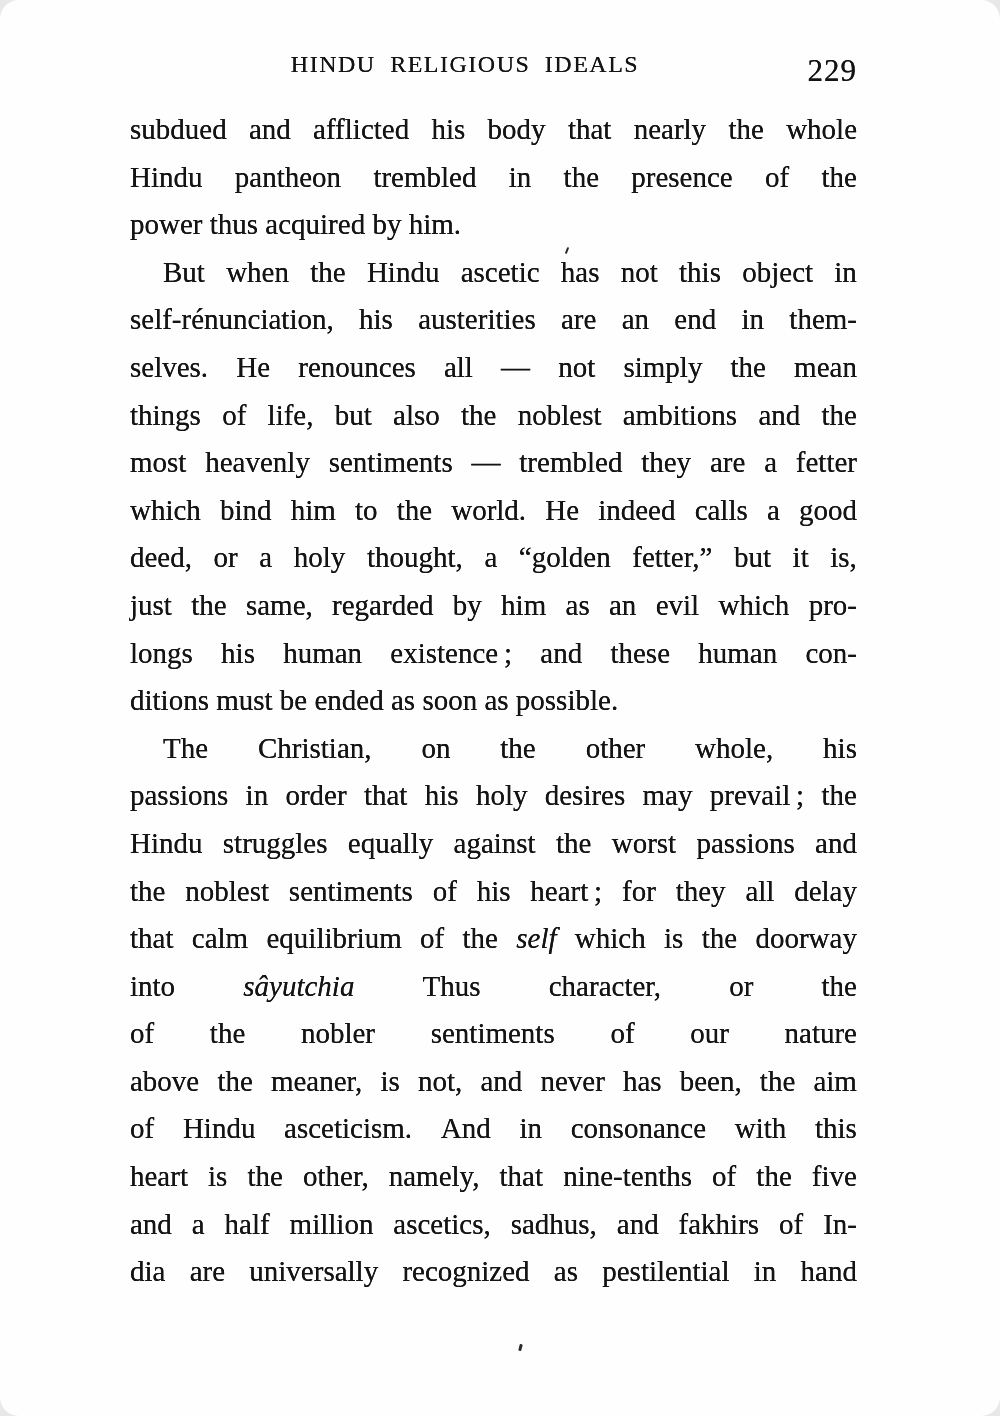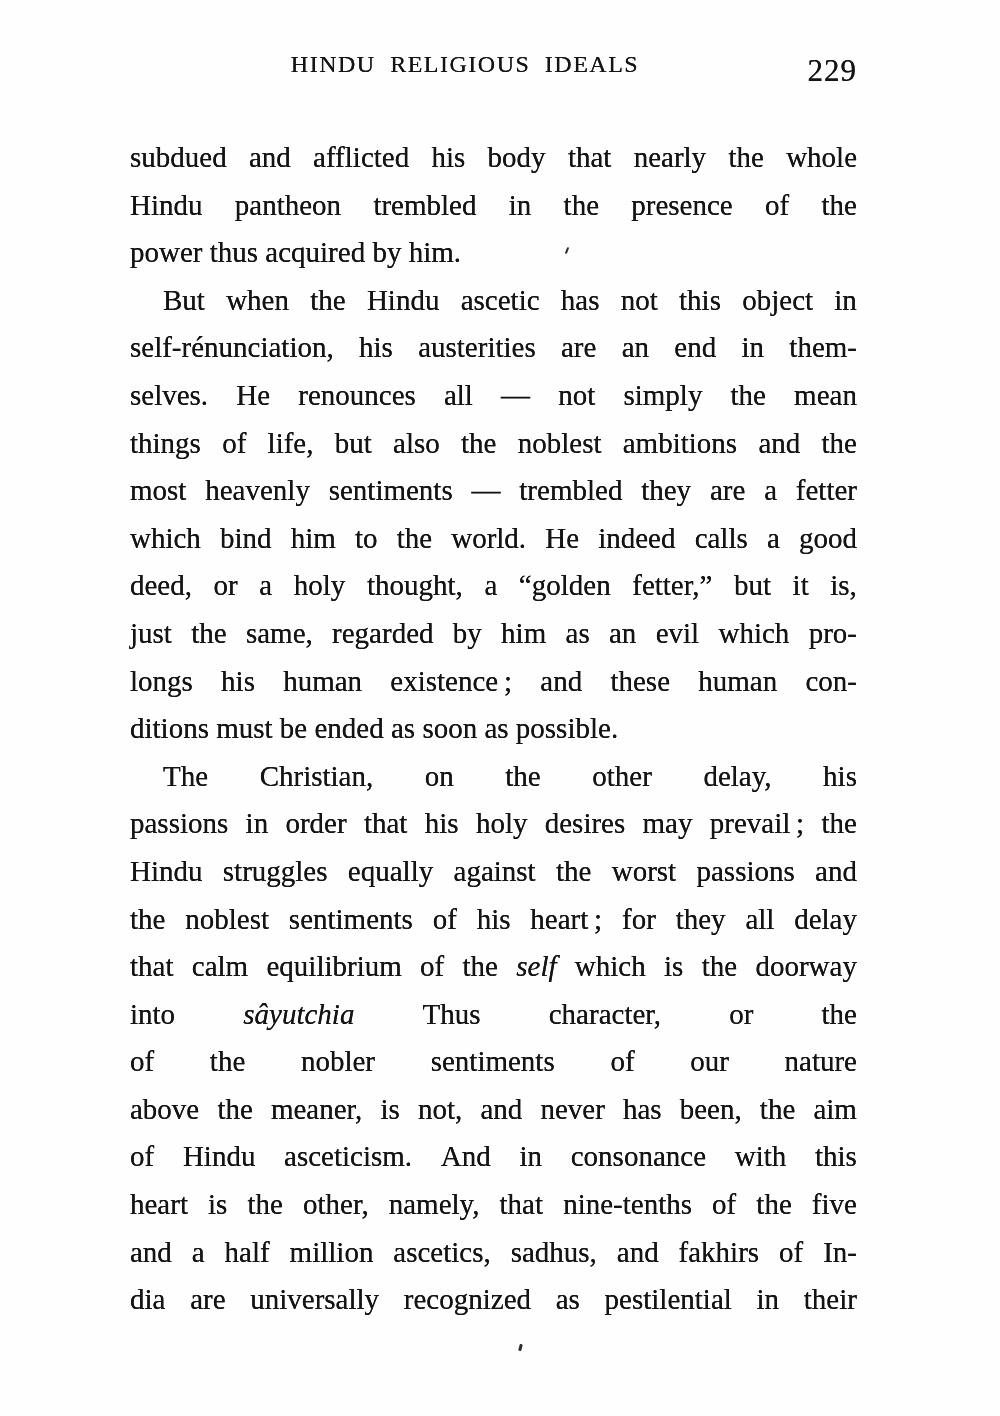--- a/index.html
+++ b/index.html
@@ -8,20 +8,21 @@
     background: #e8e8e8;
   }
   .page {
     position: relative;
     width: 1000px;
     height: 1416px;
     background: #fefefe;
     overflow: hidden;
     font-family: "Liberation Serif", serif;
     color: #141414;
+    border-radius: 19px;
   }
   
   .running-header {
     position: absolute;
     top: 48px;
     left: 0;
     width: 100%;
     height: 36px;
   }
   .header-title {
@@ -42,21 +43,20 @@
     font-size: 31px;
     letter-spacing: 1px;
     text-shadow: 0 0 0.4px currentColor;
   }
   
   .text-block {
     position: absolute;
     top: 106px;
     left: 130px;
     width: 727px;
-    margin-top: 28px;
   }
   .line {
     height: 47.6px;
     font-size: 29px;
     text-shadow: 0 0 0.5px currentColor;
   }
   .line.justify {
     display: flex;
     justify-content: space-between;
     align-items: baseline;
@@ -235,21 +235,21 @@
         <span>human</span>
         <span>con-</span>
       </div>
       <div class="line plain">ditions must be ended as soon as possible.</div>
       <div class="line indent justify">
         <span>The</span>
         <span>Christian,</span>
         <span>on</span>
         <span>the</span>
         <span>other</span>
-        <span>delay,</span>
+        <span>whole,</span>
         <span>his</span>
       </div>
       <div class="line justify">
         <span>passions</span>
         <span>in</span>
         <span>order</span>
         <span>that</span>
         <span>his</span>
         <span>holy</span>
         <span>desires</span>
@@ -356,20 +356,20 @@
         <span>In-</span>
       </div>
       <div class="line justify">
         <span>dia</span>
         <span>are</span>
         <span>universally</span>
         <span>recognized</span>
         <span>as</span>
         <span>pestilential</span>
         <span>in</span>
-        <span>their</span>
+        <span>hand</span>
       </div>
     </div>
 
   <div class="speck speck-has"></div>
   <div class="speck speck-bottom"></div>
 
 </div>
 
 </body></html>

